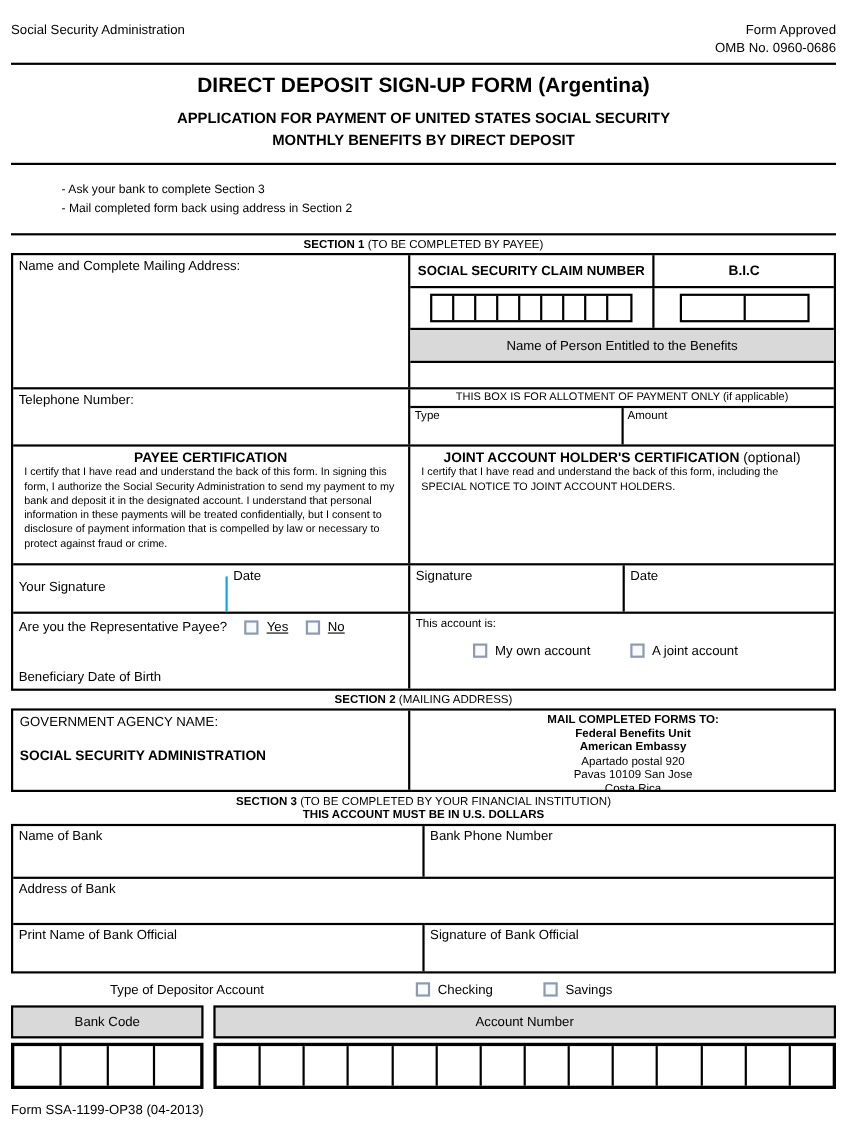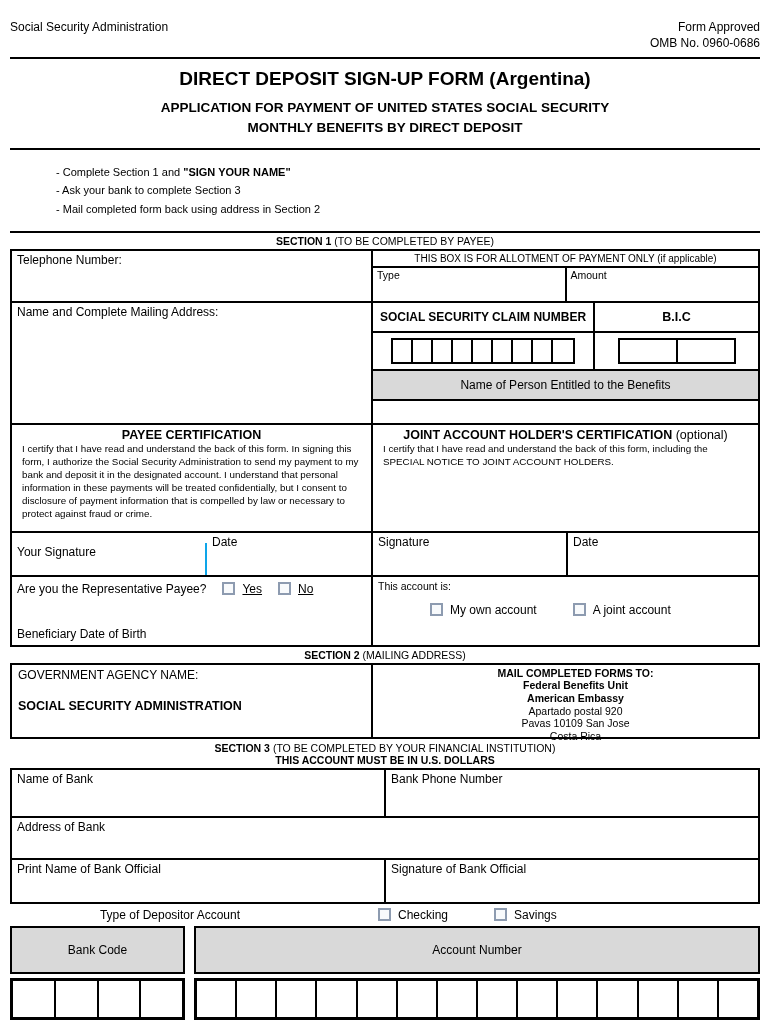--- a/index.html
+++ b/index.html
@@ -107,21 +107,21 @@
   .halfcell { flex: 1; padding: 2px 5px; font-size: 12px; }
 
   
   .deprow { display: flex; align-items: center; height: 38px; padding-top: 4px; }
   .deplabel { flex: 0 0 320px; text-align: center; font-size: 12px; }
   .depcb1 { margin-left: 48px; }
   .depcb2 { margin-left: 46px; }
 
   
   .bankhdrs { display: flex; gap: 9px; margin-top: 4px; }
-  .grayhdr { background: #d9d9d9; border: 2px solid #000; height: 48px; display: flex;
+  .grayhdr { background: #d9d9d9; border: 2px solid #000; height: 30px; display: flex;
              align-items: center; justify-content: center; font-size: 12px; }
   .bankhdr { flex: 0 0 175px; }
   .accthdr { flex: 1; }
   .bigboxes { display: flex; gap: 9px; margin-top: 4px; }
   .bigbox { border: 3px solid #000; height: 42px; display: flex; background: #fff; }
   .bigbox .cell { flex: 1; border-right: 2px solid #000; }
   .bigbox .cell:last-child { border-right: 0; }
   .bankbox { flex: 0 0 175px; }
   .acctbox { flex: 1; }
 
@@ -140,76 +140,75 @@
     </div>
   </div>
 
   <div class="title">DIRECT DEPOSIT SIGN-UP FORM (Argentina)</div>
   <div class="subtitle">
     <div>APPLICATION FOR PAYMENT OF UNITED STATES SOCIAL SECURITY</div>
     <div>MONTHLY BENEFITS BY DIRECT DEPOSIT</div>
   </div>
 
   <div class="instructions">
-    <div><span>- Complete Section 1 and </span><b>"SIGN YOUR NAME"</b></div>
     <div>- Ask your bank to complete Section 3</div>
     <div>- Mail completed form back using address in Section 2</div>
   </div>
 
   <div class="secband">
     <b>SECTION 1</b><span> (TO BE COMPLETED BY PAYEE)</span>
   </div>
 
   <div class="tbl">
+
+    <div class="flexrow bb r1">
+      <div class="lcol br">
+        <div class="lbl">Name and Complete Mailing Address:</div>
+      </div>
+      <div class="r1right">
+        <div class="ssnhdr">
+          <div class="ssncell">SOCIAL SECURITY CLAIM NUMBER</div>
+          <div class="biccell">B.I.C</div>
+        </div>
+        <div class="boxrow">
+          <div class="claimarea">
+            <span class="cellbox">
+                <span class="cell"></span>
+                <span class="cell"></span>
+                <span class="cell"></span>
+                <span class="cell"></span>
+                <span class="cell"></span>
+                <span class="cell"></span>
+                <span class="cell"></span>
+                <span class="cell"></span>
+                <span class="cell"></span>
+              </span>
+          </div>
+          <div class="bicarea">
+            <span class="cellbox bicbox">
+                <span class="cell"></span>
+                <span class="cell"></span>
+              </span>
+          </div>
+        </div>
+        <div class="grayrow">Name of Person Entitled to the Benefits</div>
+        <div class="emptyrow"></div>
+      </div>
+    </div>
 
     <div class="flexrow bb r2">
       <div class="lcol br">
         <div class="lbl">Telephone Number:</div>
       </div>
       <div class="allotcol">
         <div class="allothdr">THIS BOX IS FOR ALLOTMENT OF PAYMENT ONLY (if applicable)</div>
         <div class="typeamt">
           <div class="typecell"><span>Type</span></div>
           <div class="amtcell"><span>Amount</span></div>
         </div>
-      </div>
-    </div>
-
-    <div class="flexrow bb r1">
-      <div class="lcol br">
-        <div class="lbl">Name and Complete Mailing Address:</div>
-      </div>
-      <div class="r1right">
-        <div class="ssnhdr">
-          <div class="ssncell">SOCIAL SECURITY CLAIM NUMBER</div>
-          <div class="biccell">B.I.C</div>
-        </div>
-        <div class="boxrow">
-          <div class="claimarea">
-            <span class="cellbox">
-                <span class="cell"></span>
-                <span class="cell"></span>
-                <span class="cell"></span>
-                <span class="cell"></span>
-                <span class="cell"></span>
-                <span class="cell"></span>
-                <span class="cell"></span>
-                <span class="cell"></span>
-                <span class="cell"></span>
-              </span>
-          </div>
-          <div class="bicarea">
-            <span class="cellbox bicbox">
-                <span class="cell"></span>
-                <span class="cell"></span>
-              </span>
-          </div>
-        </div>
-        <div class="grayrow">Name of Person Entitled to the Benefits</div>
-        <div class="emptyrow"></div>
       </div>
     </div>
 
     <div class="flexrow bb r3">
       <div class="lcol br certcell">
         <div class="certtitle">PAYEE CERTIFICATION</div>
         <div class="certtext">I certify that I have read and understand the back of this form. In signing this form, I authorize the Social Security Administration to send my payment to my bank and deposit it in the designated account. I understand that personal information in these payments will be treated confidentially, but I consent to disclosure of payment information that is compelled by law or necessary to protect against fraud or crime.</div>
       </div>
       <div class="certcell" style="flex:1">
         <div class="certtitle">

